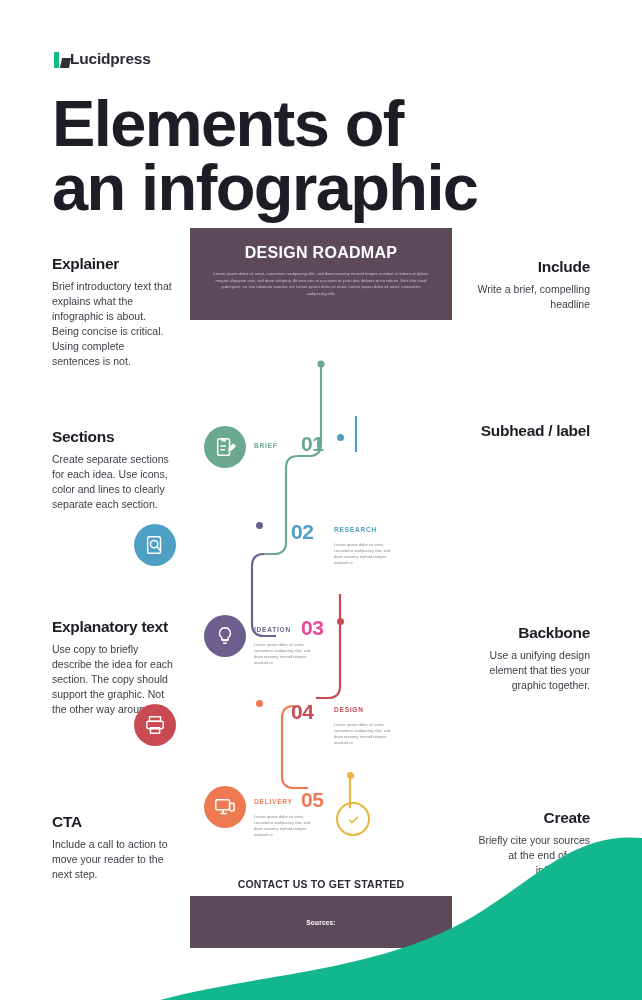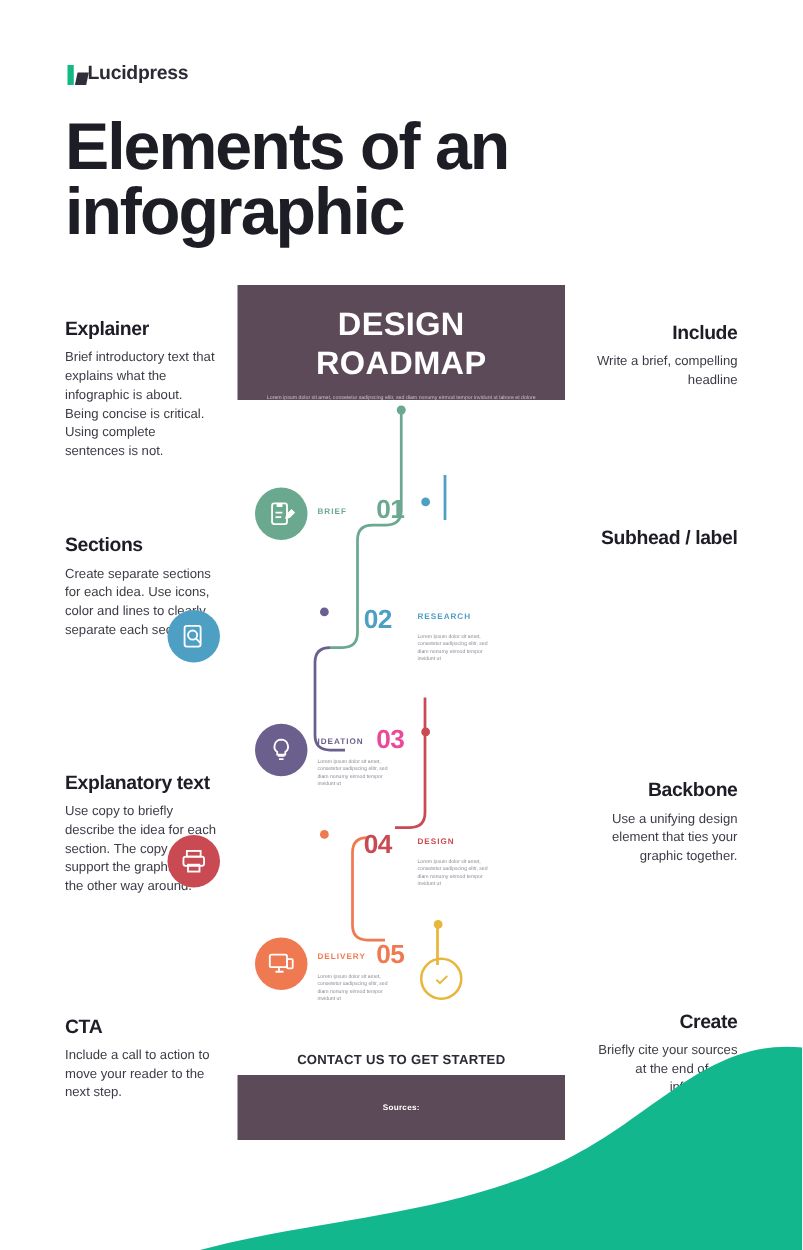--- a/index.html
+++ b/index.html
@@ -15,21 +15,21 @@
   .brand { position:absolute; left:54px; top:50px; display:flex; align-items:center; gap:0; }
   .brand-mark { width:16px; height:18px; position:relative; }
   .brand-mark i { position:absolute; display:block; }
   .brand-mark i.a { left:0; top:2px; width:5px; height:16px; background:#12b982; }
   .brand-mark i.b { left:7px; top:8px; width:9px; height:10px; background:#2f2f3a; transform: skewX(-12deg); }
   .brand-name { font-size:15.5px; font-weight:bold; color:#2b2b36; letter-spacing:-0.2px; }
 
   
   .headline {
     position:absolute; left:52px; top:92px; width:430px;
-    font-size:53px; line-height:0.98; font-weight:bold; color:#1d1d26;
+    font-size:65px; line-height:0.98; font-weight:bold; color:#1d1d26;
     letter-spacing:-1.6px;
   }
 
   
   .anno { position:absolute; width:122px; }
   .anno h3 { font-size:15.5px; font-weight:bold; color:#1d1d26; line-height:1.12; margin-bottom:7px; letter-spacing:-0.3px; }
   .anno p { font-size:10.5px; line-height:1.42; color:#3c3c46; }
   .left { left:52px; text-align:left; }
   .right { right:52px; text-align:right; }
 
@@ -42,27 +42,27 @@
   .a-backbone  { top:624px; }
   .a-sources   { top:809px; }
 
   
   .poster {
     position:absolute; left:190px; top:228px; width:262px; height:684px;
     background:#ffffff; box-shadow:0 0 0 0 rgba(0,0,0,0);
   }
   .poster-head { background:#5d4a59; height:92px; padding:16px 16px 0; }
   .poster-title {
-    color:#fff; font-size:26px; font-weight:bold; text-align:center; letter-spacing:0.3px;
+    color:#fff; font-size:16px; font-weight:bold; text-align:center; letter-spacing:0.3px;
   }
   .poster-sub {
     margin-top:9px; color:#cbbcc6; font-size:4.2px; line-height:1.55; text-align:center;
     padding:0 6px;
   }
-  .poster-body { position:relative; height:540px; background:#fff; }
+  .poster-body { position:relative; height:540px; background:#fff;margin-top:36px; }
   .poster-foot {
     height:52px; background:#5d4a59; display:flex; align-items:center; justify-content:center;
   }
   .poster-foot span { color:#fff; font-size:6.5px; font-weight:bold; letter-spacing:0.2px; }
   .cta-line {
     position:absolute; left:0; right:0; bottom:6px; text-align:center;
     font-size:10.5px; font-weight:bold; color:#2b2b36; letter-spacing:0.2px;
   }
 
   

